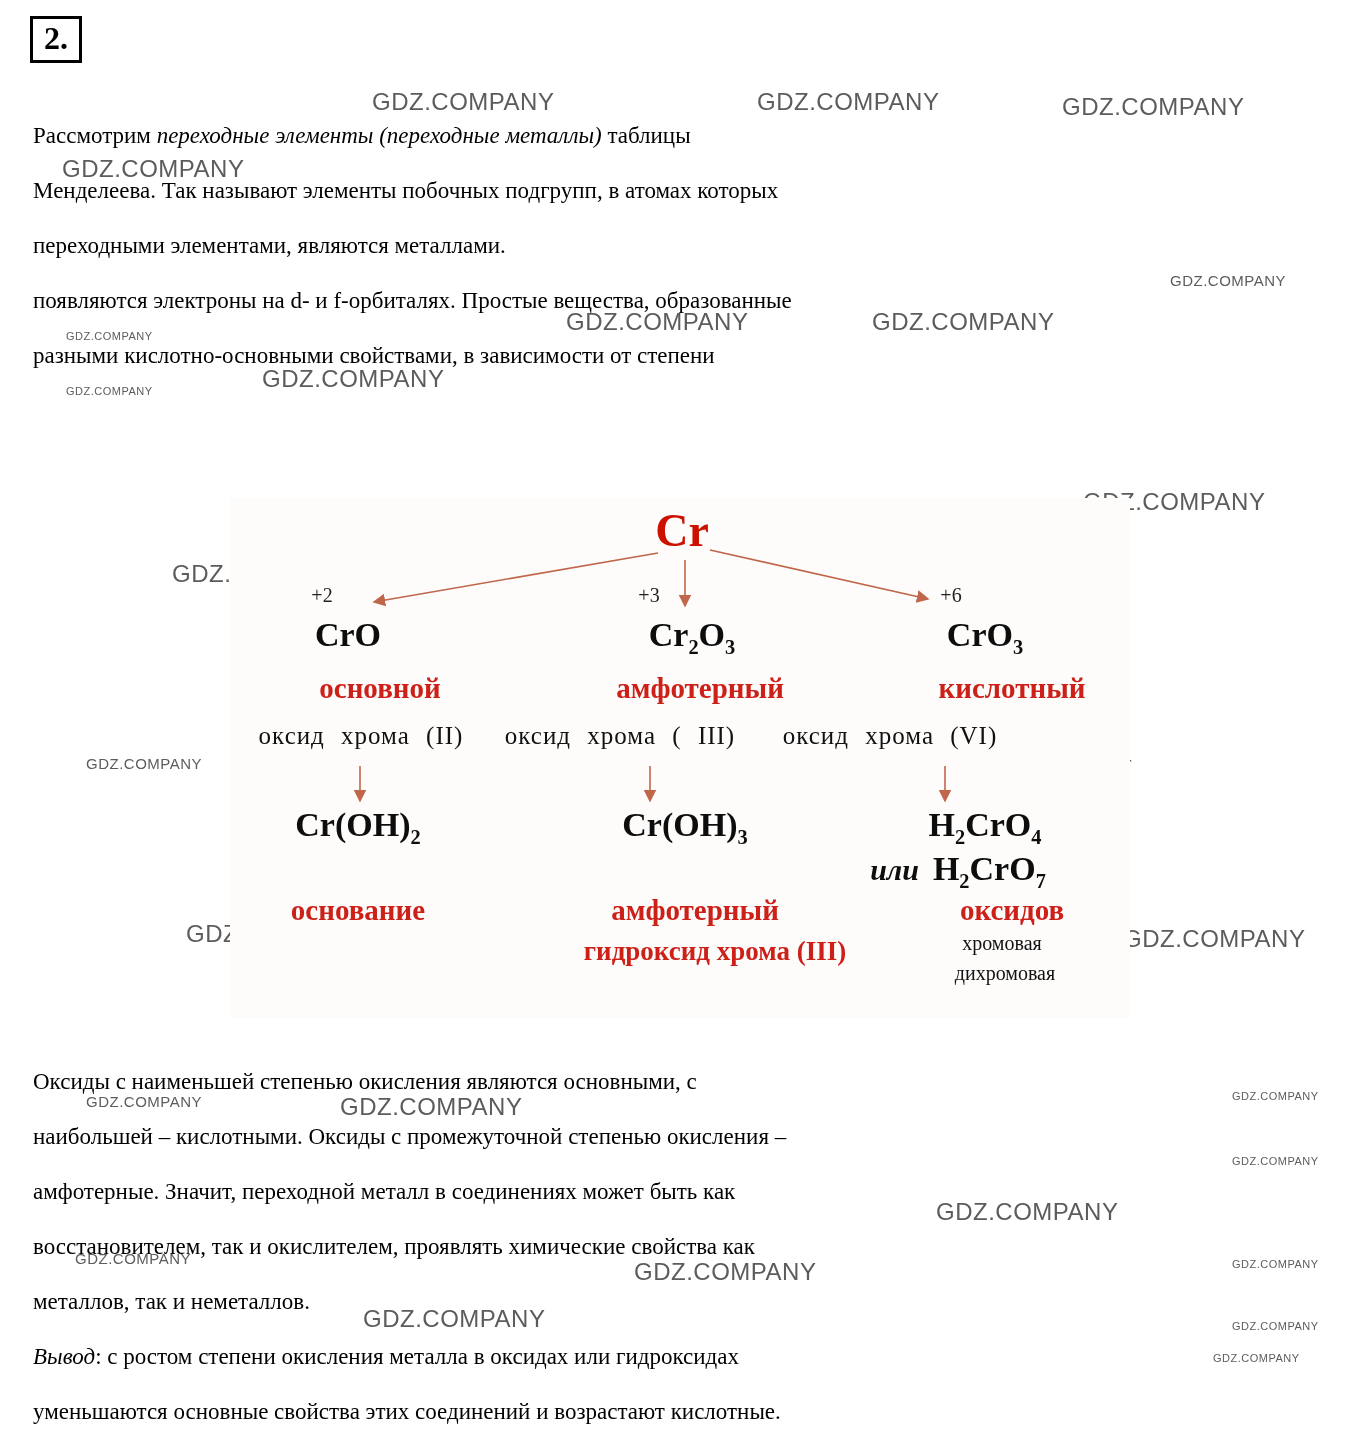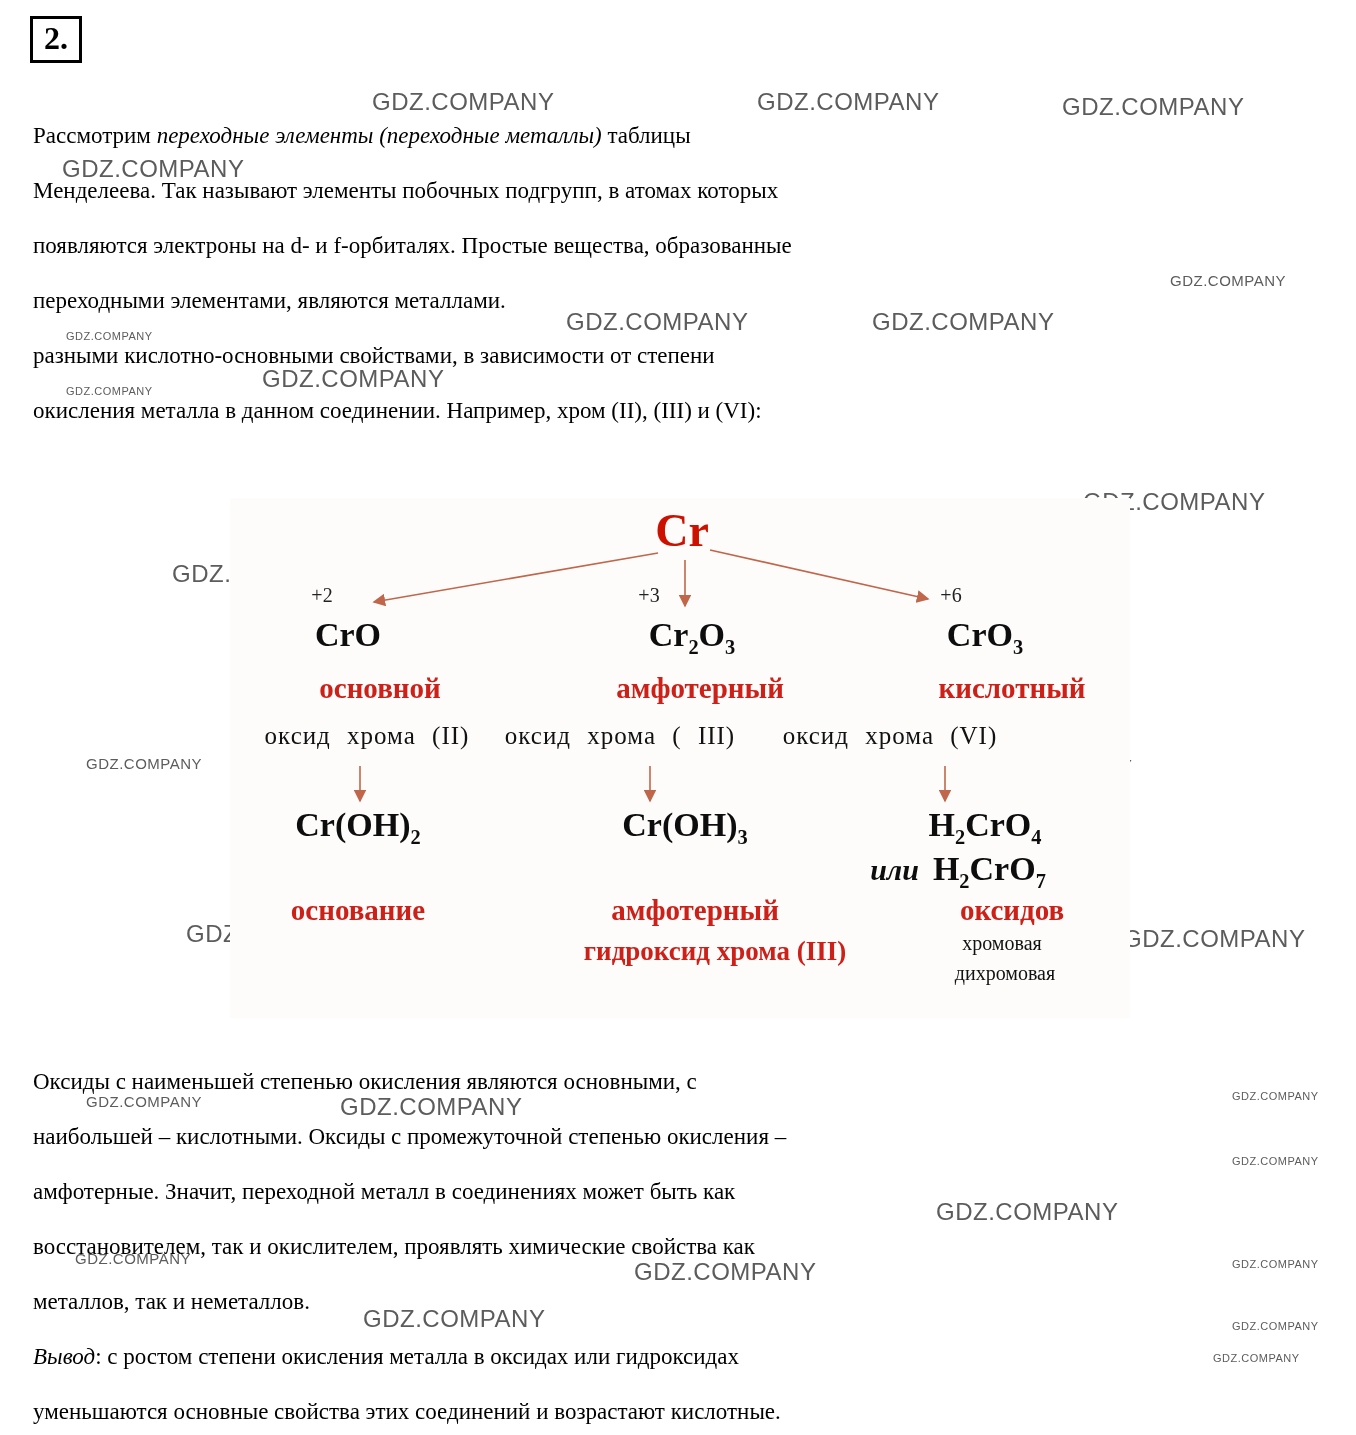--- a/index.html
+++ b/index.html
@@ -123,24 +123,23 @@
       <span class="wm t" style="left: 1232px; top: 1320px;">GDZ.COMPANY</span>
       <span class="wm t" style="left: 1213px; top: 1352px;">GDZ.COMPANY</span>
     </div>
   <div class="ghost">gdz.company</div>
 
   <div class="numbox">2.</div>
 
   <div class="tblock" style="top:108px;">
       <div class="line"><span>Рассмотрим </span><span class="run-i">переходные элементы (переходные металлы)</span><span> таблицы</span></div>
       <div class="line"><span>Менделеева. Так называют элементы побочных подгрупп, в атомах которых</span></div>
+      <div class="line"><span>переходными элементами, являются металлами.</span></div>
       <div class="line"><span>появляются электроны на d- и f-орбиталях. Простые вещества, образованные</span></div>
-      <div class="line"><span>переходными элементами, являются металлами.</span></div>
       <div class="line"><span>разными кислотно-основными свойствами, в зависимости от степени</span></div>
-      <div class="line"><span>окисления металла в данном соединении. Например, хром (II), (III) и (VI):</span></div>
     </div>
 
   <div class="diagram">
 
     <svg class="arrows-svg" width="900" height="520" viewBox="0 0 900 520">
       <defs>
         <marker id="ah" markerWidth="9" markerHeight="8" refX="7" refY="4" orient="auto">
           <path d="M0,0 L8,4 L0,8 z" fill="#c0664a"></path>
         </marker>
       </defs>
@@ -159,21 +158,21 @@
     <div class="d-abs oxnum" style="left:721px; top:86px;">+6</div>
 
     <div class="d-abs formula" style="left:118px; top:118px;"><span>CrO</span></div>
     <div class="d-abs formula" style="left:462px; top:118px;"><span>Cr</span><sub>2</sub><span>O</span><sub>3</sub></div>
     <div class="d-abs formula" style="left:755px; top:118px;"><span>CrO</span><sub>3</sub></div>
 
     <div class="d-abs redlabel" style="left:150px; top:174px;">основной</div>
     <div class="d-abs redlabel" style="left:470px; top:174px;">амфотерный</div>
     <div class="d-abs redlabel" style="left:782px; top:174px;">кислотный</div>
 
-    <div class="d-abs oxname" style="left:137px; top:224px;">оксид хрома (II)</div>
+    <div class="d-abs oxname" style="left:131px; top:224px;">оксид хрома (II)</div>
     <div class="d-abs oxname" style="left:390px; top:224px;text-align:center;">оксид хрома ( III)</div>
     <div class="d-abs oxname" style="left:660px; top:224px;">оксид хрома (VI)</div>
 
     <div class="d-abs formula" style="left:128px; top:308px;"><span>Cr(OH)</span><sub>2</sub></div>
     <div class="d-abs formula" style="left:455px; top:308px;"><span>Cr(OH)</span><sub>3</sub></div>
     <div class="d-abs formula" style="left:755px; top:308px;"><span>H</span><sub>2</sub><span>CrO</span><sub>4</sub></div>
 
     <div class="d-abs orrow" style="left:728px; top:352px;">
       <span class="or-word">или</span>
       <span class="formula"><span>H</span><sub>2</sub><span>CrO</span><sub>7</sub></span>

